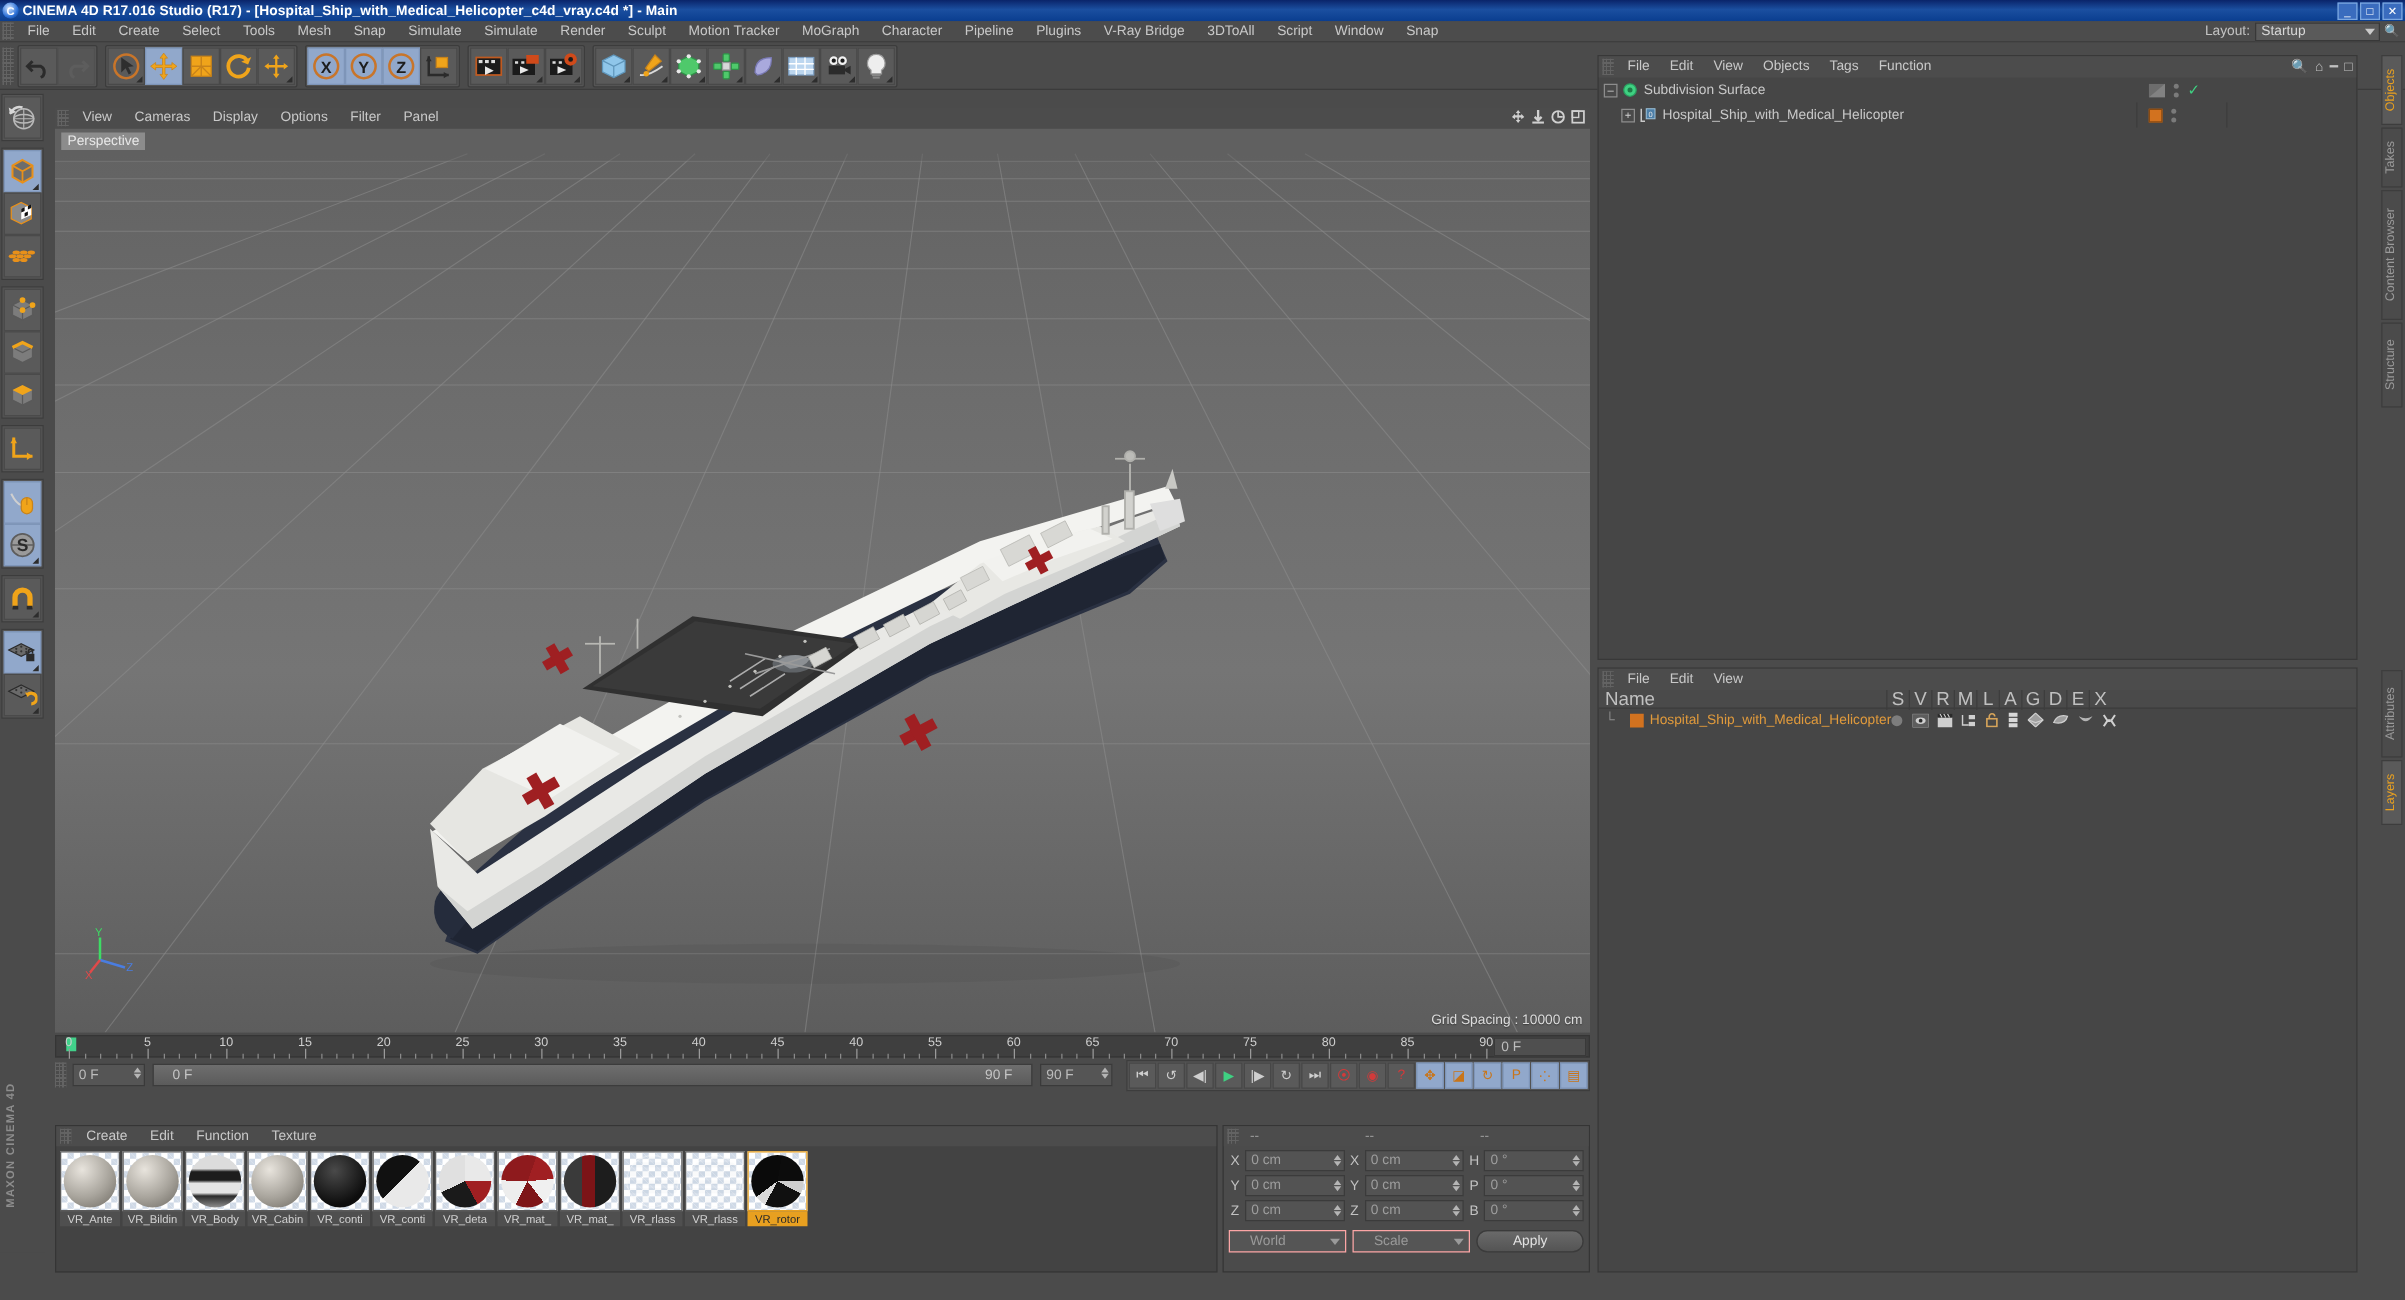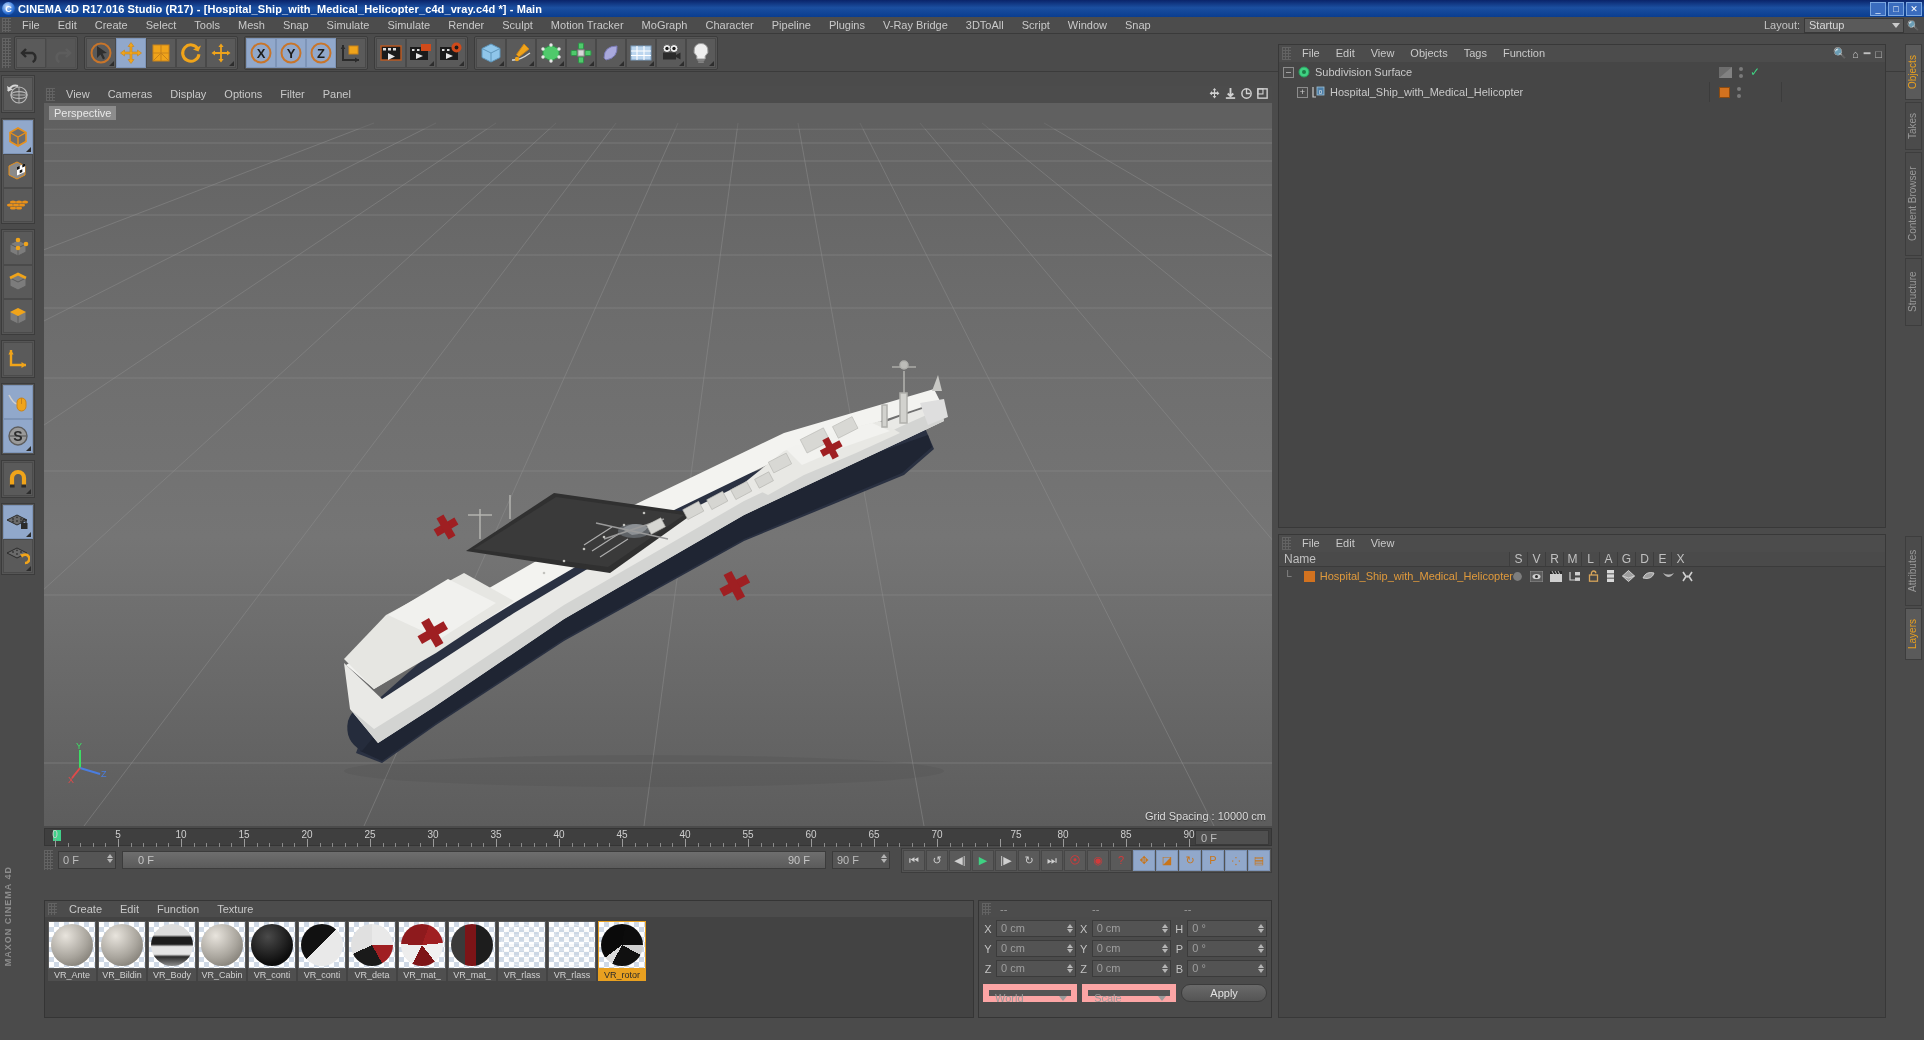--- a/index.html
+++ b/index.html
@@ -131,22 +131,22 @@
   
   .coord{position:absolute;left:978px;top:900px;width:294px;height:118px;background:#4b4b4b;border:1px solid #353535;}
   .coord-hdr{height:16px;background:#4c4c4c;display:flex;align-items:center;font-size:11px;color:#9b9b9b;}
   .coord-hdr span{padding:0 6px;}
   .coord-rows{padding:3px 4px;}
   .crow{display:flex;align-items:center;gap:3px;margin-bottom:3px;}
   .clbl{width:10px;font-size:11px;color:#c2c2c2;text-align:center;}
   .cfield{flex:1;height:17px;background:#535353;border:1px solid #3b3b3b;color:#9e9e9e;
     font-size:11px;padding-left:4px;line-height:15px;position:relative;}
   .coord-foot{display:flex;gap:5px;padding:1px 4px;}
-  .csel{flex:1;height:18px;background:#555;border:6px solid #fca5a5;color:#9a9a9a;font-size:11px;
-    padding-left:6px;line-height:16px;position:relative;}
+  .csel{flex:1;height:18px;background:#555;border:1px solid #fca5a5;color:#9a9a9a;font-size:11px;
+    padding-left:16px;line-height:16px;position:relative;}
   .csel .arw{position:absolute;right:4px;top:6px;border-left:4px solid transparent;border-right:4px solid transparent;border-top:5px solid #9a9a9a;}
   .apply-btn{flex:1.1;height:18px;background:linear-gradient(to bottom,#6a6a6a,#545454);
     border:1px solid #3b3b3b;border-radius:9px;color:#e2e2e2;font-size:11px;text-align:center;line-height:16px;}
 
   
   .objmgr{position:absolute;left:1278px;top:44px;width:608px;height:484px;background:#464646;border:1px solid #383838;}
   .pnl-menu{height:17px;background:#4c4c4c;display:flex;align-items:center;font-size:11px;color:#c9c9c9;position:relative;}
   .pnl-menu .mi{padding:0 8px;line-height:17px;}
   .pnl-menu .right-ic{position:absolute;right:3px;top:2px;display:flex;gap:5px;align-items:center;color:#c0c0c0;font-size:11px;}
   .obj-list{position:relative;}
@@ -155,21 +155,21 @@
     line-height:9px;text-align:center;margin-right:4px;background:#4a4a4a;}
   .obj-dots{position:absolute;left:440px;top:0;height:20px;display:flex;align-items:center;gap:7px;}
   .dot{width:4px;height:4px;border-radius:50%;background:#7b7b7b;}
   .dotcol{display:flex;flex-direction:column;gap:3px;}
   .obj-vsplit{position:absolute;left:430px;top:20px;width:1px;bottom:0;background:#3c3c3c;}
   .obj-vsplit2{position:absolute;left:502px;top:20px;width:1px;bottom:0;background:#3c3c3c;}
   .tagbox{width:11px;height:11px;background:#d2721f;border:1px solid #8a4a10;}
 
   
   .laymgr{position:absolute;left:1278px;top:534px;width:608px;height:484px;background:#464646;border:1px solid #383838;}
-  .lay-hdr{height:15px;background:#4a4a4a;border-bottom:1px solid #3b3b3b;display:flex;align-items:center;font-size:12px;color:#c0c0c0;}
+  .lay-hdr{height:15px;background:#4a4a4a;border-bottom:1px solid #3b3b3b;display:flex;align-items:center;font-size:15px;color:#c0c0c0;}
   .lay-hdr .nm{padding-left:5px;width:230px;}
   .lay-hdr .col{width:18px;text-align:center;border-left:1px solid #3d3d3d;}
   .lay-row{height:18px;display:flex;align-items:center;font-size:11px;color:#e09a3c;padding-left:5px;position:relative;}
   .lay-color{width:11px;height:11px;background:#d2721f;margin:0 5px 0 12px;}
   .lay-icons{position:absolute;left:233px;top:0;height:18px;display:flex;align-items:center;gap:7px;}
 
   
   .vtabs{position:absolute;right:0;top:44px;width:38px;height:974px;}
   .vtab{width:17px;writing-mode:vertical-rl;transform:rotate(180deg);
     font-size:10px;text-align:center;background:#4b4b4b;color:#9a9a9a;
@@ -829,21 +829,21 @@
         <div class="tl-minor" style="left: 74.4444%;"></div>
         <div class="tl-minor" style="left: 75.5556%;"></div>
         <div class="tl-minor" style="left: 76.6667%;"></div>
         <div class="tl-major" style="left: 77.7778%;"></div>
         <div class="tl-tick-lbl" style="left: 77.7778%;">70</div>
         <div class="tl-minor" style="left: 78.8889%;"></div>
         <div class="tl-minor" style="left: 80%;"></div>
         <div class="tl-minor" style="left: 81.1111%;"></div>
         <div class="tl-minor" style="left: 82.2222%;"></div>
         <div class="tl-major" style="left: 83.3333%;"></div>
-        <div class="tl-tick-lbl" style="left: 83.3333%; margin-left: 16px;">75</div>
+        <div class="tl-tick-lbl" style="left: 83.3333%;">75</div>
         <div class="tl-minor" style="left: 84.4444%;"></div>
         <div class="tl-minor" style="left: 85.5556%;"></div>
         <div class="tl-minor" style="left: 86.6667%;"></div>
         <div class="tl-minor" style="left: 87.7778%;"></div>
         <div class="tl-major" style="left: 88.8889%;"></div>
         <div class="tl-tick-lbl" style="left: 88.8889%;">80</div>
         <div class="tl-minor" style="left: 90%;"></div>
         <div class="tl-minor" style="left: 91.1111%;"></div>
         <div class="tl-minor" style="left: 92.2222%;"></div>
         <div class="tl-minor" style="left: 93.3333%;"></div>

